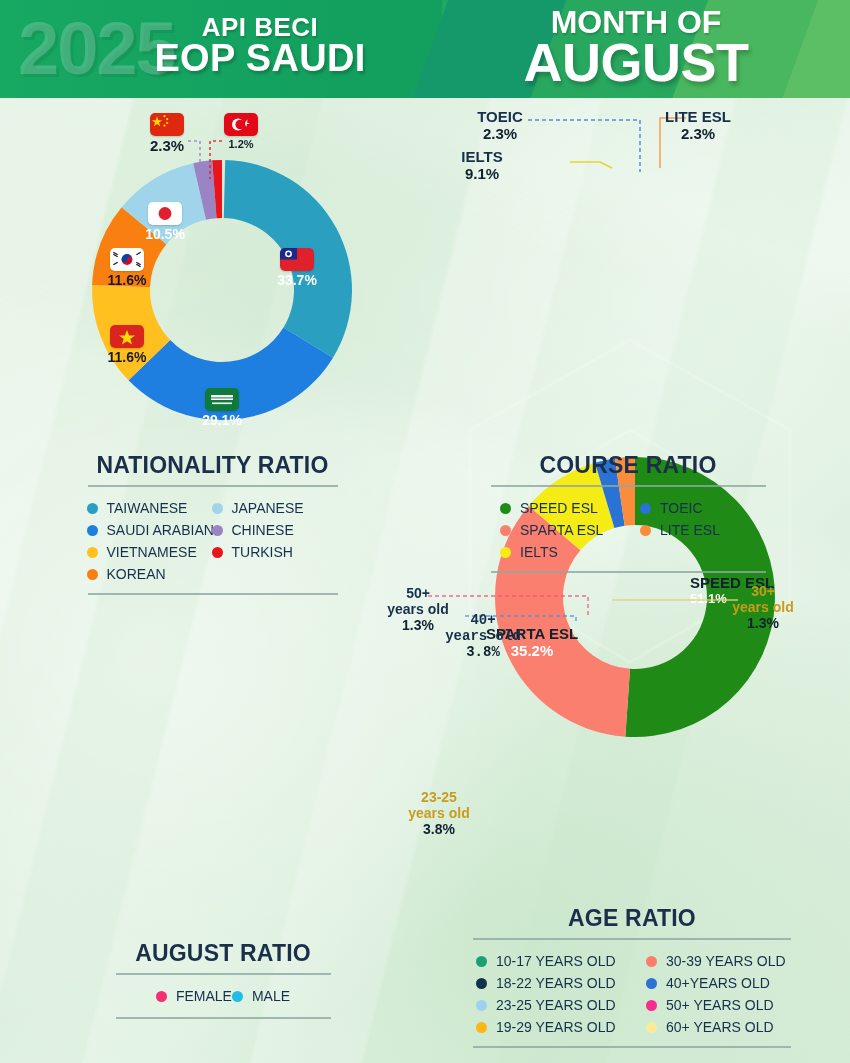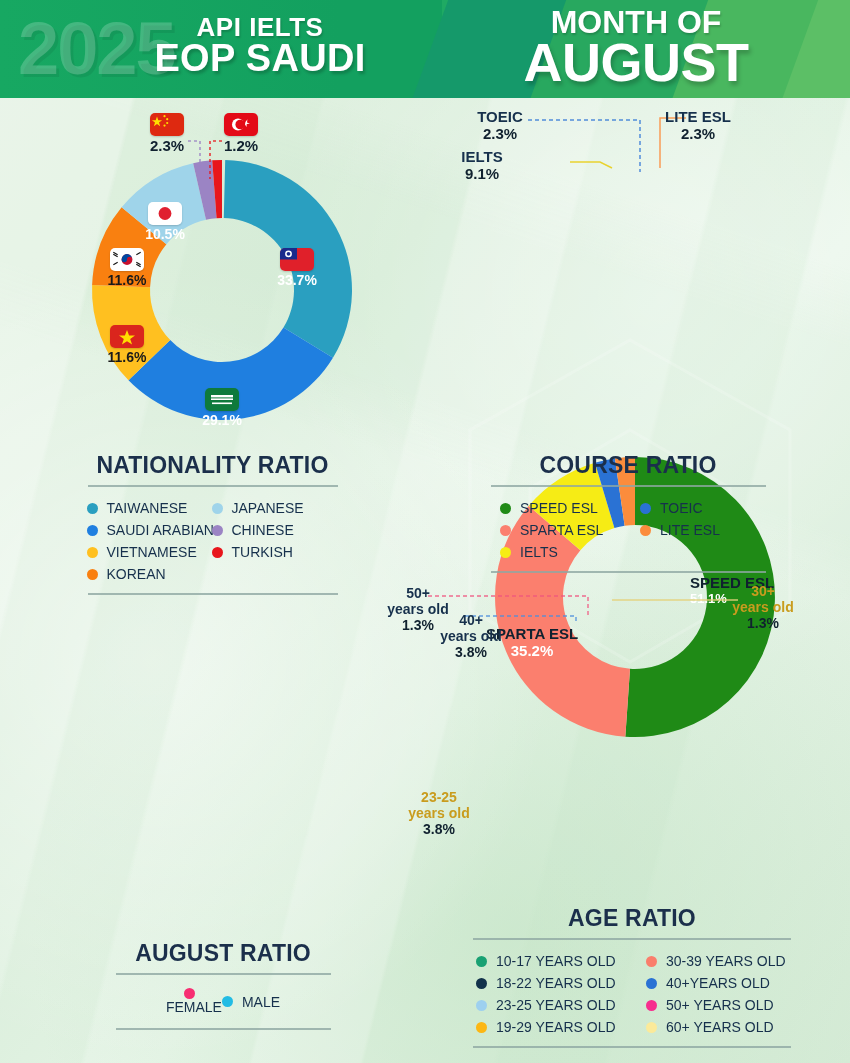--- a/index.html
+++ b/index.html
@@ -105,21 +105,21 @@
     </g>
   </svg>
 
   <div class="header">
     <div class="hd-stripe s1"></div>
     <div class="hd-stripe s2"></div>
     <div class="hd-stripe s3"></div>
     <div class="hd-stripe s4"></div>
     <div class="hd-year">2025</div>
     <div class="hd-left">
-      <div class="hd-api">API IELTS</div>
+      <div class="hd-api">API BECI</div>
       <div class="hd-eop">EOP SAUDI</div>
     </div>
     <div class="hd-right">
       <div class="hd-month">MONTH OF</div>
       <div class="hd-aug">AUGUST</div>
     </div>
   </div>
 
   <div class="panel donut-wrap" style="left:60px;top:140px;width:300px;height:300px;">
     <svg class="donut-svg" width="300" height="300" viewBox="0 0 300 300">
@@ -225,21 +225,21 @@
   </div>
   <div class="sl" style="left:212px;top:113px;width:58px;color:#10212f;">
     <div class="flagbox">
       <svg width="34" height="23" viewBox="0 0 34 23">
           <rect width="34" height="23" fill="#e30a17"></rect>
           <circle cx="14" cy="11.5" r="6" fill="#fff"></circle>
           <circle cx="16.2" cy="11.5" r="4.8" fill="#e30a17"></circle>
           <polygon points="22.4,11.5 24.6,8.6 24.1,12.1 27.3,13.4 23.8,13.7 23.6,17.1 21.9,14.2" fill="#fff" transform="translate(-1,-2.6) scale(0.92) translate(2,1)"></polygon>
         </svg>
     </div>
-    <div class="pc" style="font-size:15px;">1.2%</div>
+    <div class="pc" style="font-size:11px;">1.2%</div>
   </div>
 
   <div class="panel" style="left:85px;top:452px;width:255px;">
     <div class="sec-title">NATIONALITY RATIO</div>
     <div class="rule" style="width:250px;"></div>
     <div class="legend" style="width:252px;">
       <div class="lg-item" style="width:125px;">
           <span class="dot" style="background:#2a9fc0"></span>
           <span class="lg-label">TAIWANESE</span>
         </div>
@@ -340,21 +340,21 @@
           <span class="lg-label">IELTS</span>
         </div>
     </div>
     <div class="rule" style="width:275px;margin-top:8px;"></div>
   </div>
 
   <div class="panel" style="left:98px;top:940px;width:250px;">
     <div class="sec-title">AUGUST RATIO</div>
     <div class="rule" style="width:215px;"></div>
     <div class="legend" style="width:215px;justify-content:center;">
-      <div class="lg-item" style="flex-direction:column;">
+      <div class="lg-item" style="">
           <span class="dot" style="background:#f72e72"></span>
           <span class="lg-label">FEMALE</span>
         </div>
       <div class="lg-item">
           <span class="dot" style="background:#22bce4"></span>
           <span class="lg-label">MALE</span>
         </div>
     </div>
     <div class="rule" style="width:215px;margin-top:10px;"></div>
   </div>
@@ -362,21 +362,21 @@
   <svg style="position:absolute;left:390px;top:586px;width:380px;height:60px;">
     <path d="M38,10 L198,10 L198,32" stroke="#f0537f" stroke-width="1.4" fill="none" stroke-dasharray="4,3" opacity=".85"></path>
     <path d="M75,30 L186,30 L186,38" stroke="#4a8ddd" stroke-width="1.4" fill="none" stroke-dasharray="4,3" opacity=".85"></path>
     <path d="M222,14 L348,14" stroke="#e4d27a" stroke-width="1.4" fill="none" opacity=".9"></path>
   </svg>
   <div class="callout-txt" style="left:378px;top:586px;width:80px;font-size:14px;">
     <div>50+</div>
     <div>years old</div>
     <div class="pc">1.3%</div>
   </div>
-  <div class="callout-txt" style="left:432px;top:613px;width:78px;font-size:14px;">
+  <div class="callout-txt" style="left:444px;top:613px;width:78px;font-size:14px;font-family:Liberation Mono, monospace;">
     <div>40+</div>
     <div>years old</div>
     <div class="pc">3.8%</div>
   </div>
   <div class="callout-txt" style="left:722px;top:584px;width:82px;font-size:14px;">
     <div style="color:#c99c1e;">30+</div>
     <div style="color:#c99c1e;">years old</div>
     <div class="pc">1.3%</div>
   </div>
   <div class="callout-txt" style="left:400px;top:790px;width:78px;font-size:14px;">

